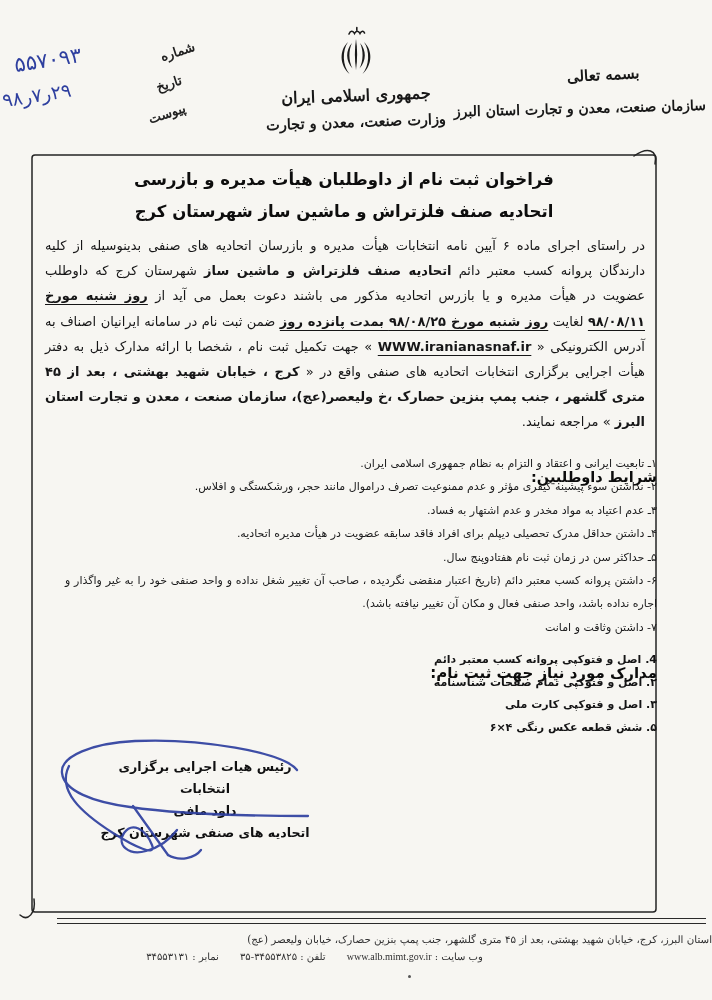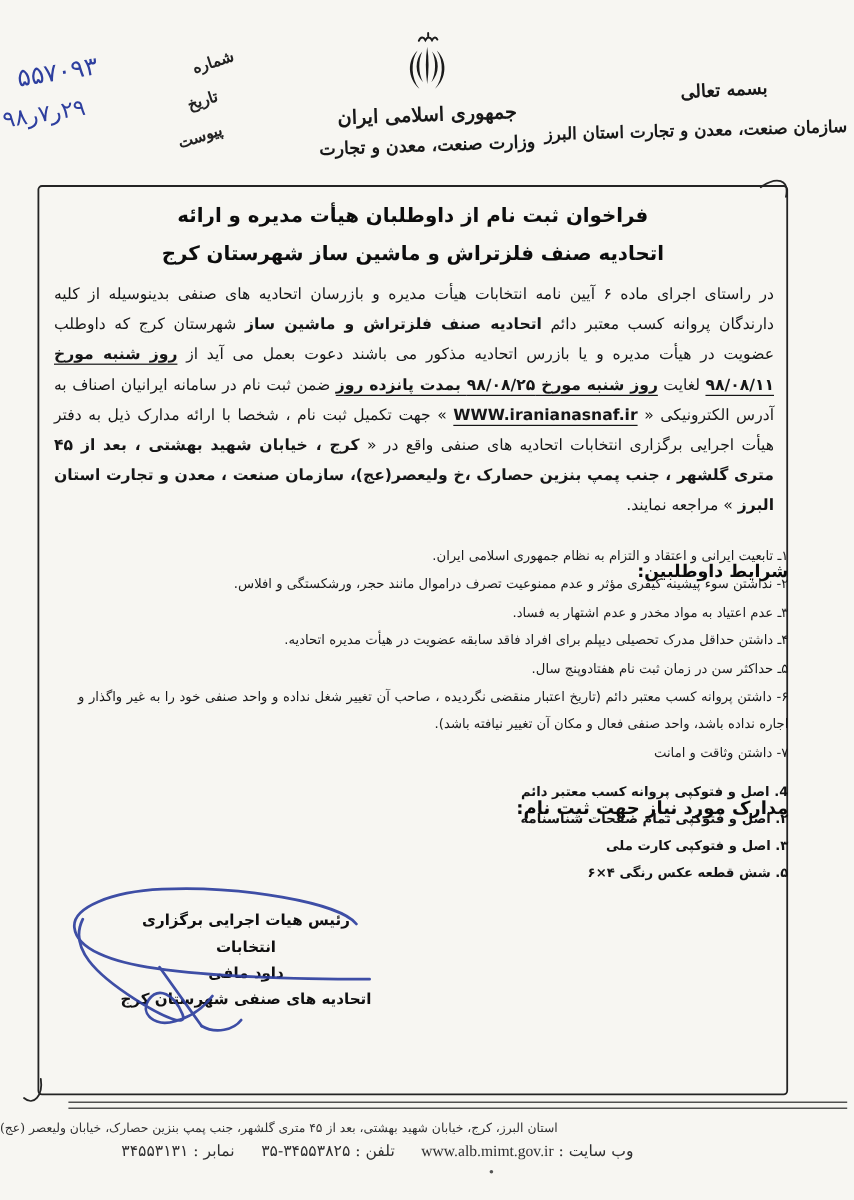--- a/index.html
+++ b/index.html
@@ -44,24 +44,24 @@
   .cond-list .item{line-height:23.4px;}
   .docs-list{top:649px;}
   .docs-list .item{line-height:22.6px;font-weight:bold;color:#141415;}
   
   .sig{position:absolute;left:95px;top:756px;width:220px;text-align:center;font-weight:bold;
        font-size:12.6px;line-height:22px;color:#101011;}
   .signature{position:absolute;left:25px;top:728px;width:300px;height:145px;pointer-events:none;}
   
   .rule{position:absolute;left:57px;top:918px;width:649px;height:4px;
         border-top:1.3px solid #2a2a2a;border-bottom:1px solid #2a2a2a;}
-  .addr{position:absolute;left:0;top:933px;width:712px;text-align:left;
+  .addr{position:absolute;left:0;top:933px;width:712px;text-align:right;
         font-family:"DejaVu Serif","Liberation Serif",serif;font-size:10.3px;color:#2f2f30;}
   .contact{position:absolute;left:0;top:951px;width:629px;text-align:center;
-           font-family:"DejaVu Serif","Liberation Serif",serif;font-size:13px;color:#2f2f30;}
+           font-family:"DejaVu Serif","Liberation Serif",serif;font-size:10px;color:#2f2f30;}
   .c-item{margin:0 9px;white-space:nowrap;}
   .url{font-family:"Liberation Serif","DejaVu Serif",serif;}
   .dot{position:absolute;left:408px;top:975px;width:3px;height:3px;border-radius:50%;background:#555;}
 </style>
 </head>
 <body>
 
 <div class="paper">
 
   <div class="hand hand-number">۵۵۷۰۹۳</div>
@@ -87,21 +87,21 @@
   <div class="cal ministry">وزارت صنعت، معدن و تجارت</div>
   <div class="cal besmele">بسمه تعالی</div>
   <div class="cal org">سازمان صنعت، معدن و تجارت استان البرز</div>
 
   <svg class="frame" viewBox="0 0 712 1000">
     <rect x="32" y="155" width="624" height="757" rx="3" fill="none" stroke="#242424" stroke-width="1.5"></rect>
     <path d="M634 156 C647 147 658 149 655 164" fill="none" stroke="#242424" stroke-width="1.5" stroke-linecap="round"></path>
     <path d="M34 899 C36 913 28 922 20 915" fill="none" stroke="#242424" stroke-width="1.5" stroke-linecap="round"></path>
   </svg>
 
-  <div class="title t1">فراخوان ثبت نام از داوطلبان هیأت مدیره و ارائه</div>
+  <div class="title t1">فراخوان ثبت نام از داوطلبان هیأت مدیره و بازرسی</div>
   <div class="title t2">اتحادیه صنف  فلزتراش و ماشین ساز  شهرستان کرج</div>
 
   <div class="bodytext"><span>در راستای اجرای ماده ۶ آیین نامه انتخابات هیأت مدیره و بازرسان اتحادیه های صنفی بدینوسیله از کلیه دارندگان پروانه کسب معتبر دائم </span><span class="b">اتحادیه صنف فلزتراش و ماشین ساز</span><span> شهرستان کرج که داوطلب عضویت در هیأت مدیره و یا بازرس اتحادیه مذکور می باشند دعوت بعمل می آید از </span><span class="b u">روز شنبه مورخ ۹۸/۰۸/۱۱</span><span> لغایت </span><span class="b u">روز شنبه مورخ ۹۸/۰۸/۲۵</span><span class="b u"> بمدت پانزده روز</span><span> ضمن ثبت نام در سامانه ایرانیان اصناف به آدرس الکترونیکی « </span><span class="b u" dir="ltr">WWW.iranianasnaf.ir</span><span> » جهت تکمیل ثبت نام ، شخصا با ارائه مدارک ذیل به دفتر هیأت اجرایی برگزاری انتخابات اتحادیه های صنفی واقع در « </span><span class="b">کرج ، خیابان شهید بهشتی ، بعد از ۴۵ متری گلشهر ، جنب پمپ بنزین حصارک ،خ ولیعصر(عج)، سازمان صنعت ، معدن و تجارت استان البرز</span><span> » مراجعه نمایند.</span></div>
 
   <div class="sechead cond-head">شرایط داوطلبین:</div>
   <div class="list cond-list">
     <div class="item">۱ـ تابعیت ایرانی و اعتقاد و التزام به نظام جمهوری اسلامی ایران.</div>
     <div class="item">۲- نداشتن سوء پیشینه کیفری مؤثر و عدم ممنوعیت تصرف دراموال مانند حجر، ورشکستگی و افلاس.</div>
     <div class="item">۳ـ عدم اعتیاد به مواد مخدر و عدم اشتهار به فساد.</div>
     <div class="item">۴ـ داشتن حداقل مدرک تحصیلی دیپلم برای افراد فاقد سابقه عضویت در هیأت مدیره اتحادیه.</div>

